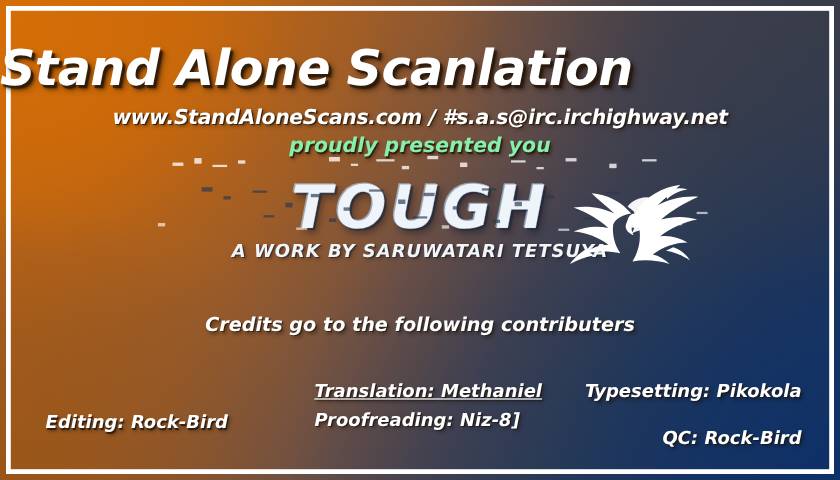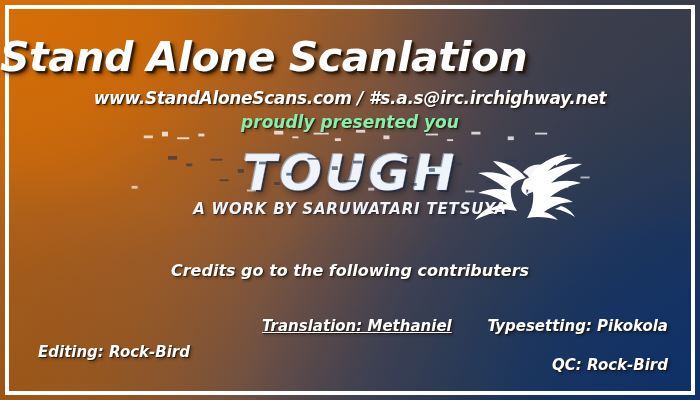--- a/index.html
+++ b/index.html
@@ -348,19 +348,20 @@
         </g>
       </svg>
     </div>
 
     <div class="credits-head">Credits go to the following contributers</div>
 
     <div class="credit-line cl-editing">Editing: Rock-Bird</div>
 
     <div class="credit-line cl-translation">Translation: Methaniel</div>
 
+    <div class="credit-line cl-proofreading">Proofreading: Niz-8]</div>
 
     <div class="credit-line col-right cl-typesetting">Typesetting: Pikokola</div>
 
     <div class="credit-line col-right cl-qc">QC: Rock-Bird</div>
 
   </div>
 </div>
 
 </body></html>

